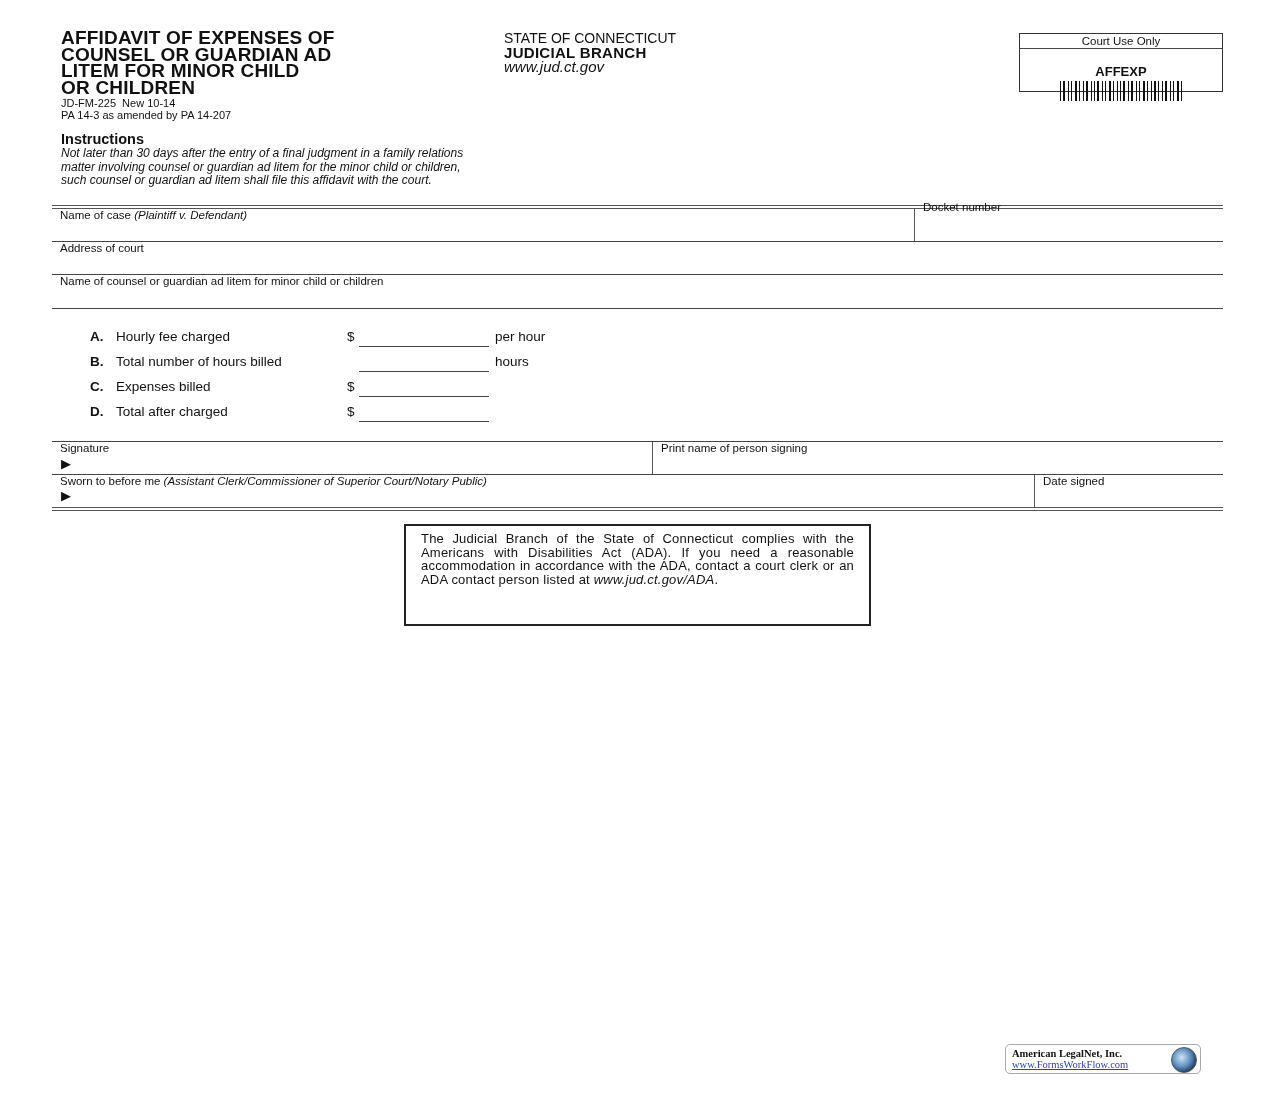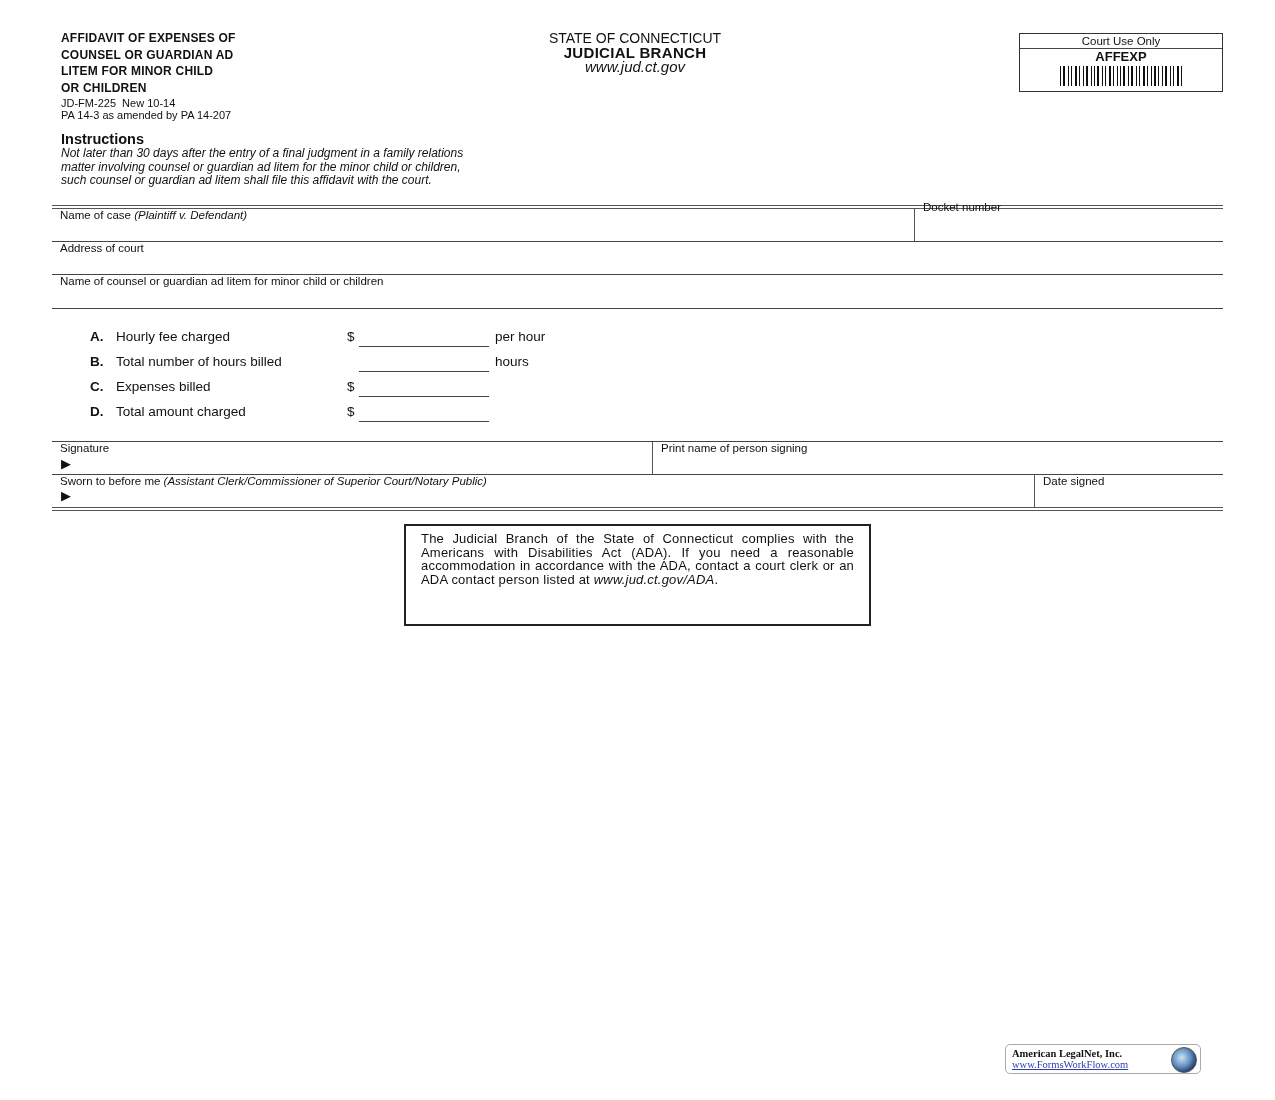--- a/index.html
+++ b/index.html
@@ -1,31 +1,31 @@
 <!DOCTYPE html>
 <html><head>
   <meta charset="utf-8">
   <style>
     * { box-sizing: border-box; margin: 0; padding: 0; }
     html, body { width: 1275px; height: 1100px; background: #ffffff; }
     body { position: relative; font-family: "Liberation Sans", sans-serif; color: #111; overflow: hidden; }
     .abs { position: absolute; }
 
-    .title { left: 61px; top: 30px; width: 320px; font-weight: bold; font-size: 12px; line-height: 16.5px; letter-spacing: 0.2px; }
+    .title { left: 61px; top: 30px; width: 320px; font-weight: bold; font-size: 19px; line-height: 16.5px; letter-spacing: 0.2px; }
     .formno { left: 61px; top: 97px; font-size: 11px; line-height: 12px; }
     .formno div { white-space: pre; }
 
-    .state { left: 490px; top: 31px; width: 290px; text-align: center; }
+    .state { left: 504px; top: 31px; width: 290px; text-align: left; }
     .state .s1 { font-size: 14px; line-height: 14px; }
     .state .s2 { font-size: 15px; font-weight: bold; line-height: 15px; letter-spacing: 0.3px; }
     .state .s3 { font-size: 15px; font-style: italic; line-height: 14px; }
 
     .court-box { left: 1019px; top: 33px; width: 204px; height: 59px; border: 1px solid #333; }
     .court-box .cu { height: 15px; border-bottom: 1px solid #444; text-align: center; font-size: 11.5px; line-height: 14px; }
-    .court-box .code { text-align: center; font-weight: bold; font-size: 13px; line-height: 14px; margin-top: 1px; }
+    .court-box .code { text-align: center; font-weight: bold; font-size: 13px; line-height: 14px; margin-top: 16px; }
     .barcode { margin: 2px auto 0; width: 122px; height: 20px; display: flex; align-items: stretch; justify-content: space-between; }
     .barcode span { background: #111; display: block; }
 
     .instr { left: 61px; top: 131px; width: 600px; }
     .instr .h { font-weight: bold; font-size: 14.5px; line-height: 16px; }
     .instr .t { font-style: italic; font-size: 12px; line-height: 13.5px; }
 
     .hline { height: 1px; background: #444; }
     .hline.dbl { height: 4px; background: transparent; border-top: 1px solid #555; border-bottom: 1px solid #555; }
     .vline { width: 1px; background: #555; }
@@ -151,21 +151,21 @@
 <div class="abs uline" style="left:359px; top:358px;"></div>
 <div class="abs item" style="left:495px; top:355px;">hours</div>
 
 <div class="abs item" style="left:90px; top:380px;">
   <b>C.</b><span>Expenses billed</span>
 </div>
 <div class="abs item" style="left:347px; top:380px;">$</div>
 <div class="abs uline" style="left:359px; top:383px;"></div>
 
 <div class="abs item" style="left:90px; top:405px;">
-  <b>D.</b><span>Total amount charged</span>
+  <b>D.</b><span>Total after charged</span>
 </div>
 <div class="abs item" style="left:347px; top:405px;">$</div>
 <div class="abs uline" style="left:359px; top:408px;"></div>
 
 <div class="abs hline" style="left:52px; top:441px; width:1171px;"></div>
 
 <div class="abs" style="left:52px; top:442px; width:600px; height:32px;">
   <div class="flabel" style="position:absolute; left:8px; top:0px;">Signature</div>
   <div class="arrow" style="position:absolute; left:9px; top:15px;">▶</div>
 </div>

